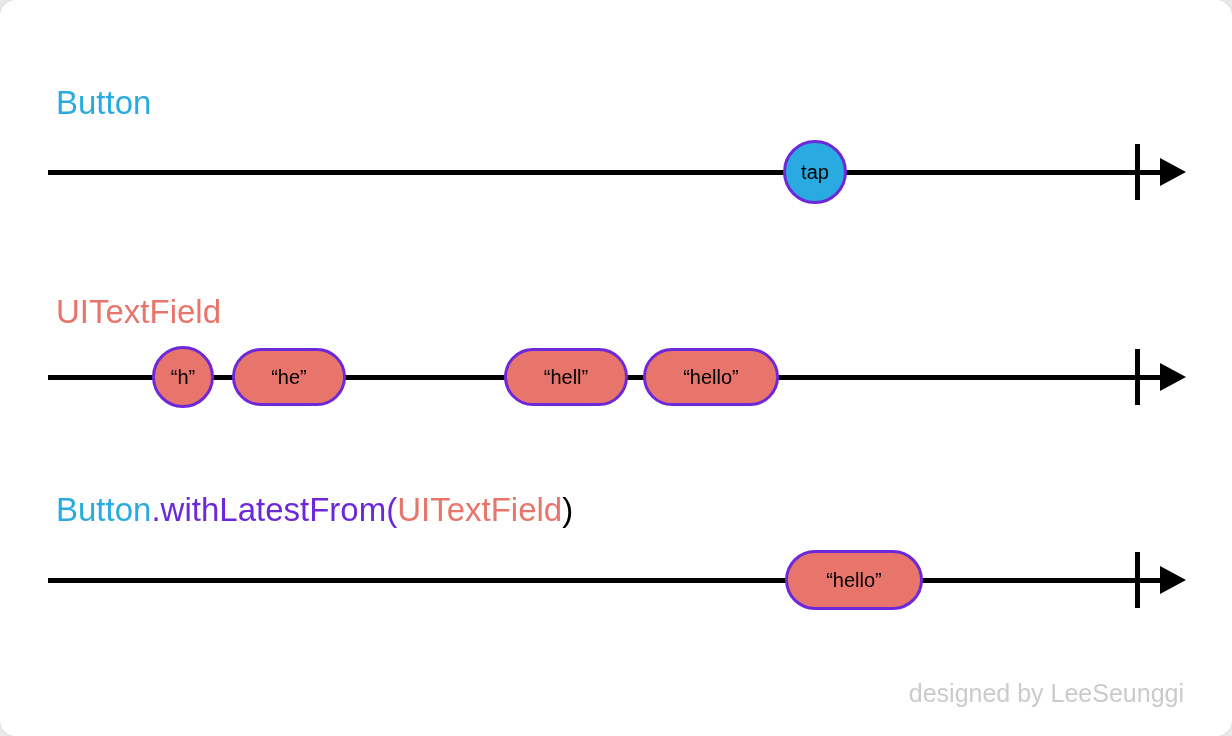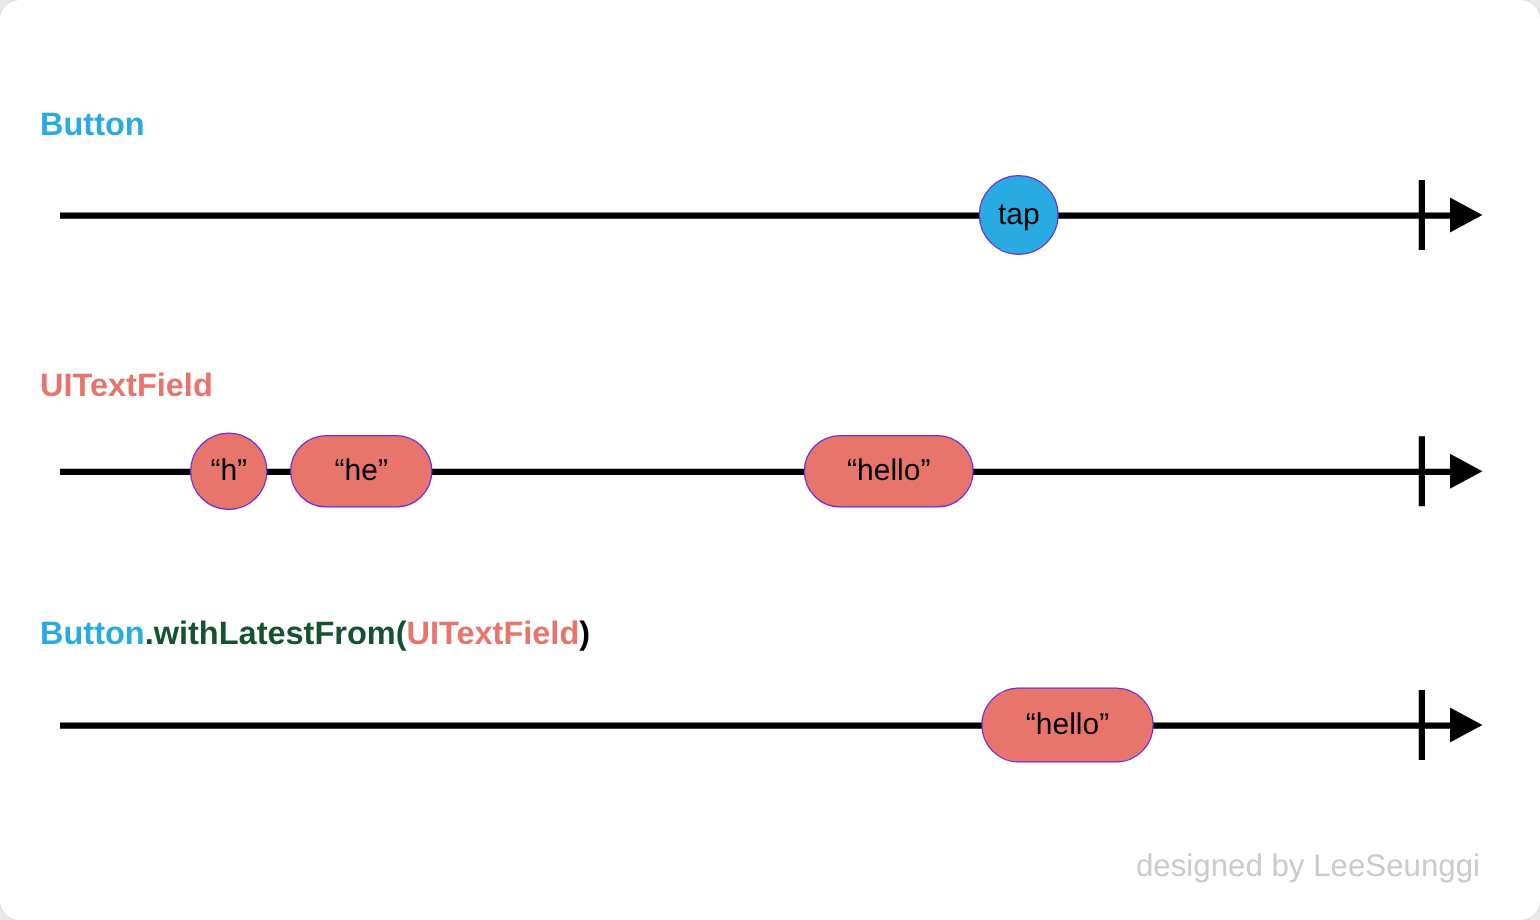--- a/index.html
+++ b/index.html
@@ -16,24 +16,24 @@
     left: 0; top: 0;
     width: 1232px;
     height: 736px;
     background: #ffffff;
     border-radius: 16px;
     box-shadow: 0 0 0 1px rgba(0,0,0,0.04);
   }
   .row { position: absolute; left: 0; width: 1232px; }
   .row-title {
     position: absolute;
-    left: 32px;
+    left: 56px;
     top: 0;
-    font-size: 26px;
-    font-weight: bold;
+    font-size: 33px;
+    font-weight: normal;
     letter-spacing: 0px;
     white-space: nowrap;
   }
   .timeline {
     position: absolute;
     left: 0;
     width: 1232px;
     height: 72px;
   }
   .tl-line {
@@ -63,27 +63,27 @@
     height: 0;
     border-left: 26px solid #000;
     border-top: 14px solid transparent;
     border-bottom: 14px solid transparent;
   }
   .marble {
     position: absolute;
     top: 50%;
     transform: translateY(-50%);
     height: 58px;
-    border: 1px solid #6d28d9;
+    border: 3px solid #6d28d9;
     border-radius: 32px;
     box-sizing: border-box;
     display: flex;
     align-items: center;
     justify-content: center;
-    font-size: 24px;
+    font-size: 20px;
     color: #000;
     white-space: nowrap;
   }
   .footer {
     position: absolute;
     right: 48px;
     bottom: 28px;
     font-size: 25px;
     color: #cbcbcb;
     margin-top: 40px;
@@ -115,26 +115,27 @@
   </div>
 
   <div class="row" id="row-1">
     <div class="row-title"><span style="color: rgb(232, 117, 107);">UITextField</span></div>
     <div class="timeline">
       <div class="tl-line"></div>
       <div class="tl-tick"></div>
       <div class="tl-arrow"></div>
     <div class="marble" style="background: rgb(232, 117, 107); width: 62px; height: 62px; left: 152px;">“h”</div>
         <div class="marble" style="background: rgb(232, 117, 107); width: 114px; height: 58px; left: 232px;">“he”</div>
+        <div class="marble" style="background: rgb(232, 117, 107); width: 124px; height: 58px; left: 504px;">“hell”</div>
         <div class="marble" style="background: rgb(232, 117, 107); width: 136px; height: 58px; left: 643px;">“hello”</div>
       </div>
   </div>
 
   <div class="row" id="row-2">
-    <div class="row-title"><span style="color: rgb(41, 171, 226);">Button</span><span style="color: #14532d;">.withLatestFrom(</span><span style="color: rgb(232, 117, 107);">UITextField</span><span style="color: rgb(0, 0, 0);">)</span></div>
+    <div class="row-title"><span style="color: rgb(41, 171, 226);">Button</span><span style="color: #6d28d9;">.withLatestFrom(</span><span style="color: rgb(232, 117, 107);">UITextField</span><span style="color: rgb(0, 0, 0);">)</span></div>
     <div class="timeline">
       <div class="tl-line"></div>
       <div class="tl-tick"></div>
       <div class="tl-arrow"></div>
     <div class="marble" style="background: rgb(232, 117, 107); width: 138px; height: 60px; left: 785px;">“hello”</div>
       </div>
   </div>
 
   <div class="footer">designed by LeeSeunggi</div>
 

